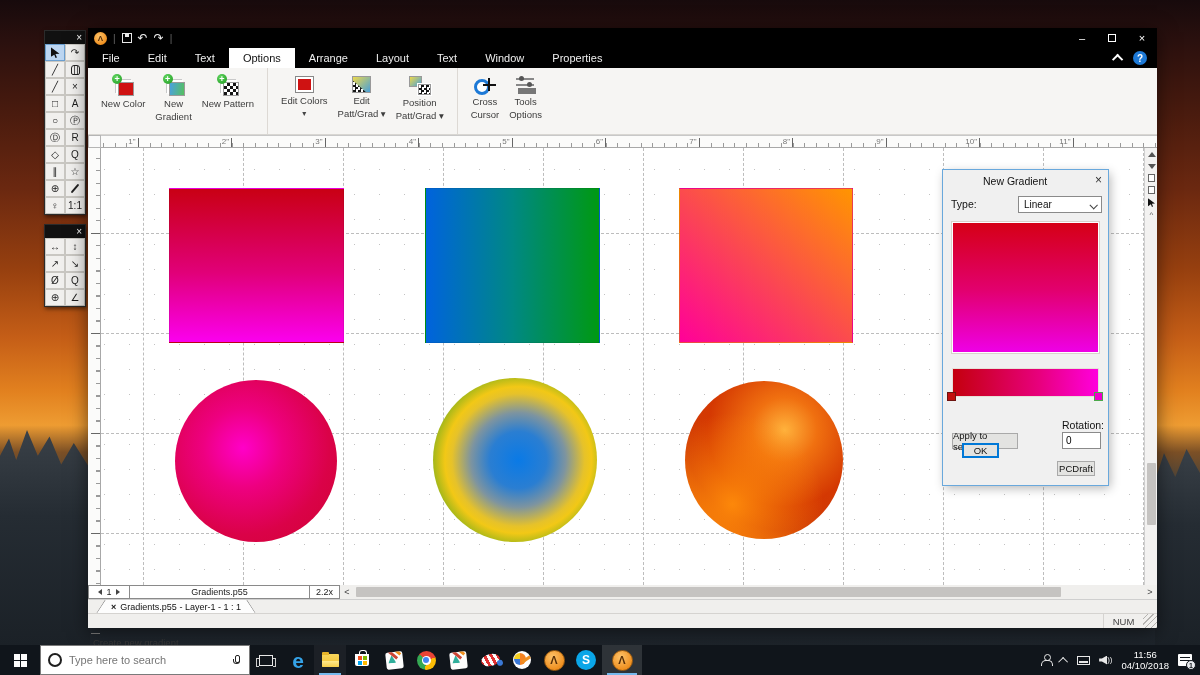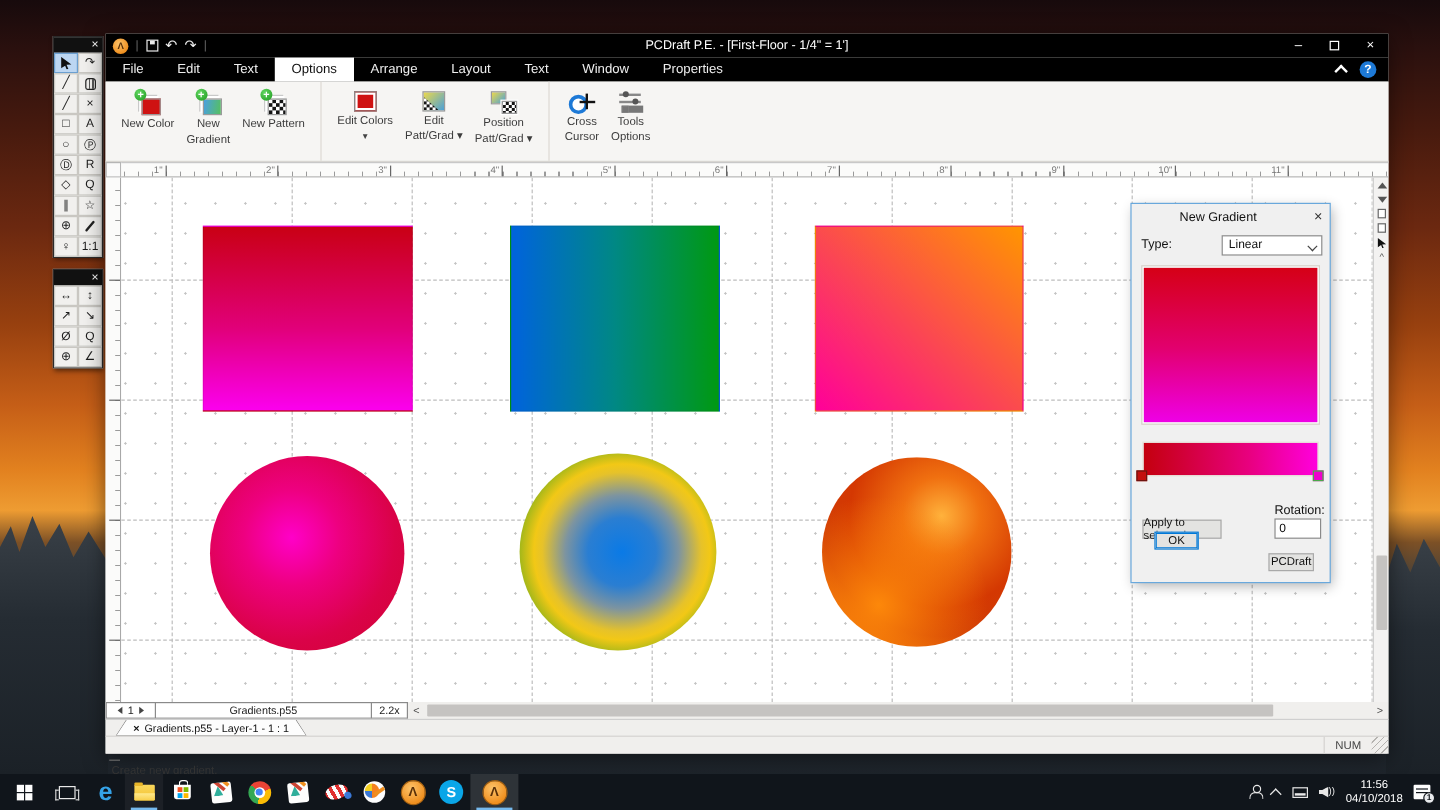--- a/index.html
+++ b/index.html
@@ -371,21 +371,20 @@
 
     <div class="titlebar">
       <div class="tb-left">
         <span class="app-ico"></span>
         <span class="tb-sep">|</span>
         <span class="floppy"></span>
         <span class="uglyph">↶</span>
         <span class="uglyph">↷</span>
         <span class="tb-sep">|</span>
       </div>
-      <span class="tb-title">PCDraft P.E. - [First-Floor - 1/4" = 1']</span>
       <div class="tb-ctrls">
         <span class="tb-ctrl">–</span>
         <span class="tb-ctrl">
             <span class="maxbox"></span>
           </span>
         <span class="tb-ctrl">×</span>
       </div>
     </div>
 
     <div class="menubar">
@@ -603,20 +602,25 @@
 
   <div class="taskbar">
     <div class="start-btn">
       <span class="win-logo">
           <i></i>
           <i></i>
           <i></i>
           <i></i>
         </span>
     </div>
+    <div class="searchbox">
+      <span class="cortana-ring"></span>
+      <input readonly="" placeholder="Type here to search" style="">
+      <span class="mic"></span>
+    </div>
     <div class="tb-cell">
         <span class="taskview-ico"></span>
       </div>
     <div class="tb-cell">
         <span class="edge-e">e</span>
       </div>
     <div class="tb-cell open">
         <span class="folder-ico"></span>
       </div>
     <div class="tb-cell">

